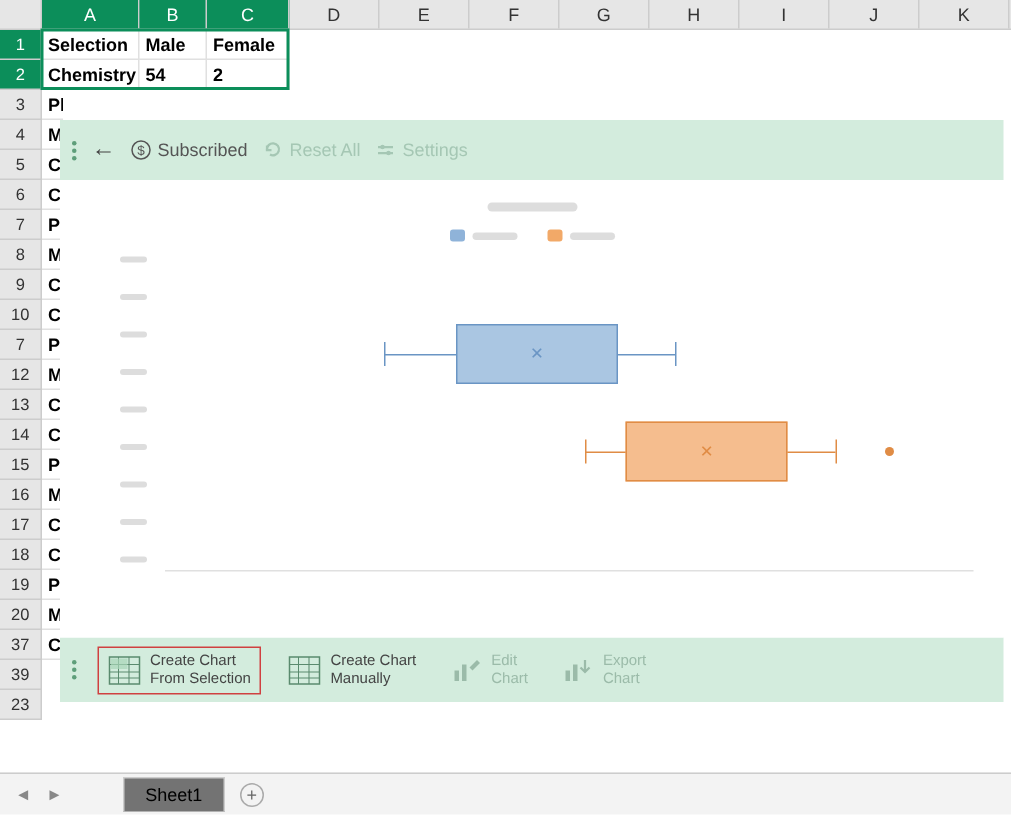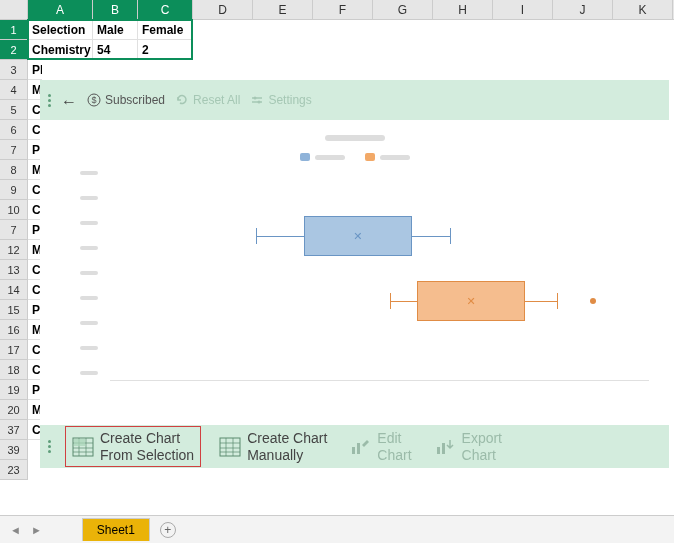--- a/index.html
+++ b/index.html
@@ -49,28 +49,28 @@
     .y-tick { width: 18px; height: 4px; background: #ddd; border-radius: 2px; position: absolute; }
     .axis-line { position: absolute; left: 0; bottom: 0; width: 100%; height: 1px; background: #e0e0e0; }
     .box-whisker { position: absolute; height: 40px; }
     .whisker-line { position: absolute; top: 50%; height: 1px; }
     .whisker-cap { position: absolute; width: 1px; height: 16px; top: 50%; transform: translateY(-50%); }
     .box { position: absolute; height: 40px; }
     .median-x { position: absolute; top: 50%; left: 50%; transform: translate(-50%, -50%); font-size: 11px; }
     .outlier { position: absolute; width: 6px; height: 6px; border-radius: 50%; }
     
     .panel-footer { background: #d3ecdd; height: 43px; display: flex; align-items: center; padding: 0 8px; gap: 14px; }
-    .footer-btn { display: flex; align-items: center; gap: 6px; font-size: 14px; color: #444; cursor: pointer; padding: 2px 4px; line-height: 1.2; }
+    .footer-btn { display: flex; align-items: center; gap: 6px; font-size: 10px; color: #444; cursor: pointer; padding: 2px 4px; line-height: 1.2; }
     .footer-btn.highlighted { border: 1.5px solid #d04040; padding: 3px 6px; }
     .footer-btn.disabled { color: #9bbba9; }
     .footer-icon { width: 22px; height: 20px; display: inline-flex; align-items: center; justify-content: center; }
     
     .sheet-tabs { position: absolute; bottom: 0; left: 0; right: 0; height: 28px; background: #f3f3f3; border-top: 1px solid #ccc; display: flex; align-items: center; padding: 0 10px; gap: 10px; }
     .nav-arrow { color: #888; font-size: 11px; }
-    .sheet-tab { background: #eab308; padding: 4px 14px; border: 1px solid #ccc; border-bottom: none; font-size: 12px; cursor: pointer; }
+    .sheet-tab { background: #737373; padding: 4px 14px; border: 1px solid #ccc; border-bottom: none; font-size: 12px; cursor: pointer; }
     .add-sheet { width: 16px; height: 16px; border: 1px solid #aaa; border-radius: 50%; display: flex; align-items: center; justify-content: center; font-size: 12px; color: #666; cursor: pointer; }
   </style>
 </head>
 <body>
 
 <div class="spreadsheet">
   <div class="col-headers">
     <div class="corner"></div>
     <div class="col-header col-a selected">A</div>
     <div class="col-header col-b selected">B</div>

